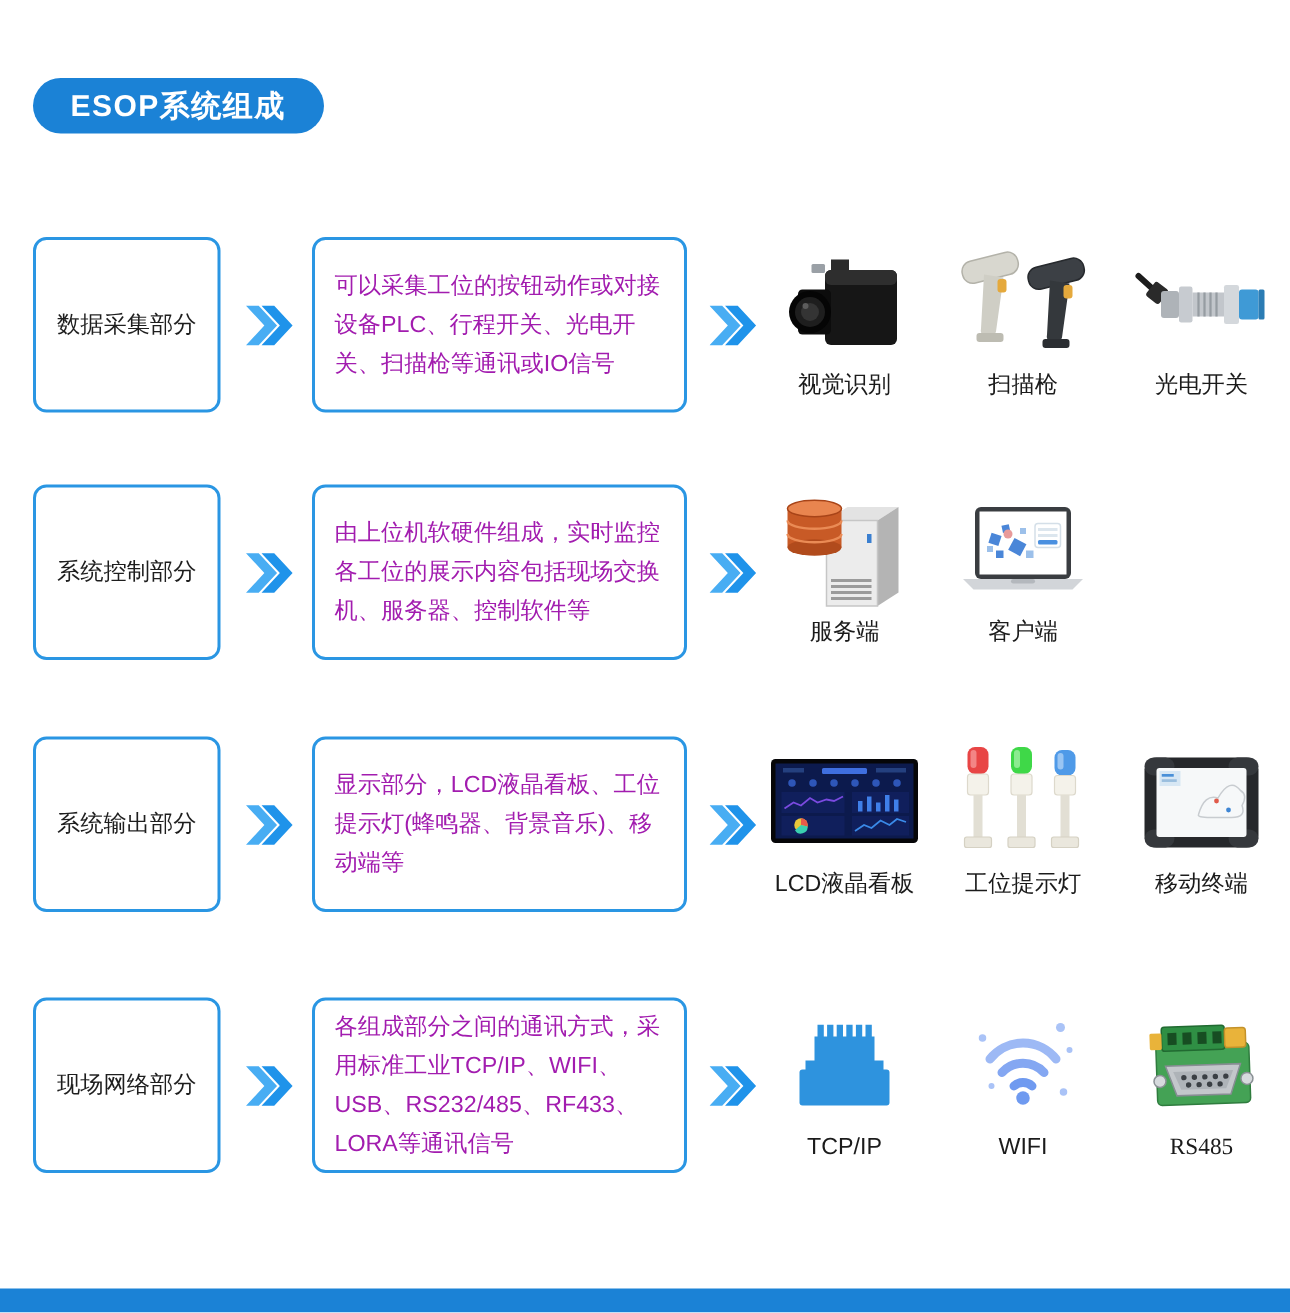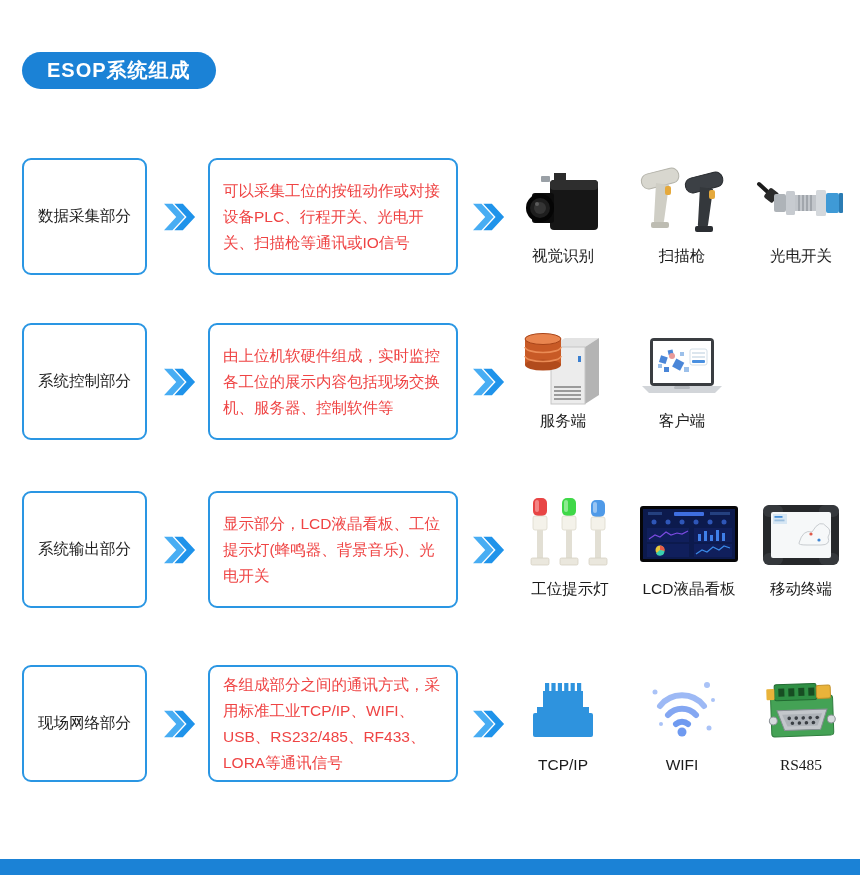--- a/index.html
+++ b/index.html
@@ -22,21 +22,21 @@
     font-size:15.5px; color:#1e1e1e;text-align:center;
   }
 
   .chev { flex:0 0 auto; margin:0 12px 0 17px; }
   .chev2 { margin:0 0 0 15px; }
 
   .desc-box {
     width:250px; height:117px; flex:0 0 250px;
     border:2px solid #2a96e3; border-radius:9px; background:#fff;
     display:flex; align-items:center; padding:6px 13px;
-    font-size:15.5px; line-height:26px; color:#ef4444;
+    font-size:15.5px; line-height:26px; color:#a21caf;
   }
 
   .items { display:flex; align-items:flex-start; height:117px; margin-left:2px; }
   .item { display:flex; flex-direction:column; align-items:center; height:117px; }
   .item.c1 { width:112px; } .item.c2 { width:126px; } .item.c3 { width:112px;font-family:Liberation Serif, serif; }
   .icon-box { flex:1 1 auto; display:flex; align-items:center; justify-content:center; width:100%; }
   .item-label { flex:0 0 auto; font-size:15.5px; color:#1b1b1b; white-space:nowrap; padding-bottom:8px; }
 
   .footer-bar { position:absolute; left:0; top:859px; width:860px; height:16px; background:#1b82d6; }
 </style>
@@ -173,54 +173,26 @@
       </div>
     </div>
   </div>
 
   <div class="row" style="top:491px">
     <div class="stage-box">系统输出部分</div>
     <svg class="chev" width="32" height="28" viewBox="0 0 34 28">
       <path d="M0,0 h9 l13,14 -13,14 H0 l13,-14 Z" fill="#48adf3"></path>
       <path d="M11,0 h9 l13,14 -13,14 h-9 l13,-14 Z" fill="#1f93ea"></path>
     </svg>
-    <div class="desc-box">显示部分，LCD液晶看板、工位提示灯(蜂鸣器、背景音乐)、光电开关</div>
+    <div class="desc-box">显示部分，LCD液晶看板、工位提示灯(蜂鸣器、背景音乐)、移动端等</div>
     <svg class="chev chev2" width="32" height="28" viewBox="0 0 34 28">
       <path d="M0,0 h9 l13,14 -13,14 H0 l13,-14 Z" fill="#48adf3"></path>
       <path d="M11,0 h9 l13,14 -13,14 h-9 l13,-14 Z" fill="#1f93ea"></path>
     </svg>
     <div class="items">
-      <div class="item c2">
-        <div class="icon-box">
-          <svg width="88" height="78" viewBox="0 0 88 78">
-            <g transform="translate(5,0)">
-              <rect x="2" y="2" width="14" height="18" rx="5" fill="#e84545"></rect>
-              <rect x="4" y="4" width="4" height="12" rx="2" fill="#f49090" opacity="0.85"></rect>
-              <rect x="2" y="20" width="14" height="14" rx="2" fill="#f4f2ea" stroke="#ddd9cc" stroke-width="0.8"></rect>
-              <rect x="6" y="34" width="6" height="28" fill="#e2dfd4"></rect>
-              <rect x="0" y="62" width="18" height="7" rx="1.5" fill="#eae7dd" stroke="#d5d1c3" stroke-width="0.8"></rect>
-            </g>
-            <g transform="translate(34,0)">
-              <rect x="2" y="2" width="14" height="18" rx="5" fill="#3fd848"></rect>
-              <rect x="4" y="4" width="4" height="12" rx="2" fill="#9aef9e" opacity="0.85"></rect>
-              <rect x="2" y="20" width="14" height="14" rx="2" fill="#f4f2ea" stroke="#ddd9cc" stroke-width="0.8"></rect>
-              <rect x="6" y="34" width="6" height="28" fill="#e2dfd4"></rect>
-              <rect x="0" y="62" width="18" height="7" rx="1.5" fill="#eae7dd" stroke="#d5d1c3" stroke-width="0.8"></rect>
-            </g>
-            <g transform="translate(63,0)">
-              <rect x="2" y="4" width="14" height="17" rx="5" fill="#4f9ae8"></rect>
-              <rect x="4" y="6" width="4" height="11" rx="2" fill="#a6ccf4" opacity="0.85"></rect>
-              <rect x="2" y="21" width="14" height="13" rx="2" fill="#f4f2ea" stroke="#ddd9cc" stroke-width="0.8"></rect>
-              <rect x="6" y="34" width="6" height="28" fill="#e2dfd4"></rect>
-              <rect x="0" y="62" width="18" height="7" rx="1.5" fill="#eae7dd" stroke="#d5d1c3" stroke-width="0.8"></rect>
-            </g>
-          </svg>
-        </div>
-        <div class="item-label">工位提示灯</div>
-      </div>
       <div class="item c1">
         <div class="icon-box">
           <svg width="98" height="58" viewBox="0 0 98 58">
             <rect x="0" y="0" width="98" height="56" rx="3" fill="#060608"></rect>
             <rect x="3" y="3" width="92" height="50" fill="#0c1a4d"></rect>
             <rect x="34" y="6" width="30" height="4" rx="1" fill="#3f6fe0"></rect>
             <rect x="70" y="6" width="20" height="3" fill="#24407f"></rect>
             <rect x="8" y="6" width="14" height="3" fill="#24407f"></rect>
             <g fill="#2e56b8">
               <circle cx="14" cy="16" r="2.5"></circle>
@@ -242,20 +214,48 @@
             </g>
             <rect x="7" y="38" width="42" height="13" fill="#101f5c"></rect>
             <circle cx="20" cy="44" r="4.5" fill="#e8c83a"></circle>
             <path d="M20,44 L20,39.5 A4.5,4.5 0 0 1 24.4,45 Z" fill="#e85a4a"></path>
             <path d="M20,44 L24.4,45 A4.5,4.5 0 0 1 16,47.5 Z" fill="#3ad0b0"></path>
             <rect x="54" y="38" width="38" height="13" fill="#101f5c"></rect>
             <path d="M56,48 l6,-4 5,2 6,-5 6,3 5,-4 6,2" stroke="#3a8ae8" fill="none" stroke-width="1.2"></path>
           </svg>
         </div>
         <div class="item-label">LCD液晶看板</div>
+      </div>
+      <div class="item c2">
+        <div class="icon-box">
+          <svg width="88" height="78" viewBox="0 0 88 78">
+            <g transform="translate(5,0)">
+              <rect x="2" y="2" width="14" height="18" rx="5" fill="#e84545"></rect>
+              <rect x="4" y="4" width="4" height="12" rx="2" fill="#f49090" opacity="0.85"></rect>
+              <rect x="2" y="20" width="14" height="14" rx="2" fill="#f4f2ea" stroke="#ddd9cc" stroke-width="0.8"></rect>
+              <rect x="6" y="34" width="6" height="28" fill="#e2dfd4"></rect>
+              <rect x="0" y="62" width="18" height="7" rx="1.5" fill="#eae7dd" stroke="#d5d1c3" stroke-width="0.8"></rect>
+            </g>
+            <g transform="translate(34,0)">
+              <rect x="2" y="2" width="14" height="18" rx="5" fill="#3fd848"></rect>
+              <rect x="4" y="4" width="4" height="12" rx="2" fill="#9aef9e" opacity="0.85"></rect>
+              <rect x="2" y="20" width="14" height="14" rx="2" fill="#f4f2ea" stroke="#ddd9cc" stroke-width="0.8"></rect>
+              <rect x="6" y="34" width="6" height="28" fill="#e2dfd4"></rect>
+              <rect x="0" y="62" width="18" height="7" rx="1.5" fill="#eae7dd" stroke="#d5d1c3" stroke-width="0.8"></rect>
+            </g>
+            <g transform="translate(63,0)">
+              <rect x="2" y="4" width="14" height="17" rx="5" fill="#4f9ae8"></rect>
+              <rect x="4" y="6" width="4" height="11" rx="2" fill="#a6ccf4" opacity="0.85"></rect>
+              <rect x="2" y="21" width="14" height="13" rx="2" fill="#f4f2ea" stroke="#ddd9cc" stroke-width="0.8"></rect>
+              <rect x="6" y="34" width="6" height="28" fill="#e2dfd4"></rect>
+              <rect x="0" y="62" width="18" height="7" rx="1.5" fill="#eae7dd" stroke="#d5d1c3" stroke-width="0.8"></rect>
+            </g>
+          </svg>
+        </div>
+        <div class="item-label">工位提示灯</div>
       </div>
       <div class="item c3">
         <div class="icon-box">
           <svg width="84" height="64" viewBox="0 0 84 64">
             <rect x="4" y="2" width="76" height="60" rx="8" fill="#26282b"></rect>
             <g fill="#35383c">
               <rect x="4" y="2" width="20" height="12" rx="6"></rect>
               <rect x="60" y="2" width="20" height="12" rx="6"></rect>
               <rect x="4" y="50" width="20" height="12" rx="6"></rect>
               <rect x="60" y="50" width="20" height="12" rx="6"></rect>

